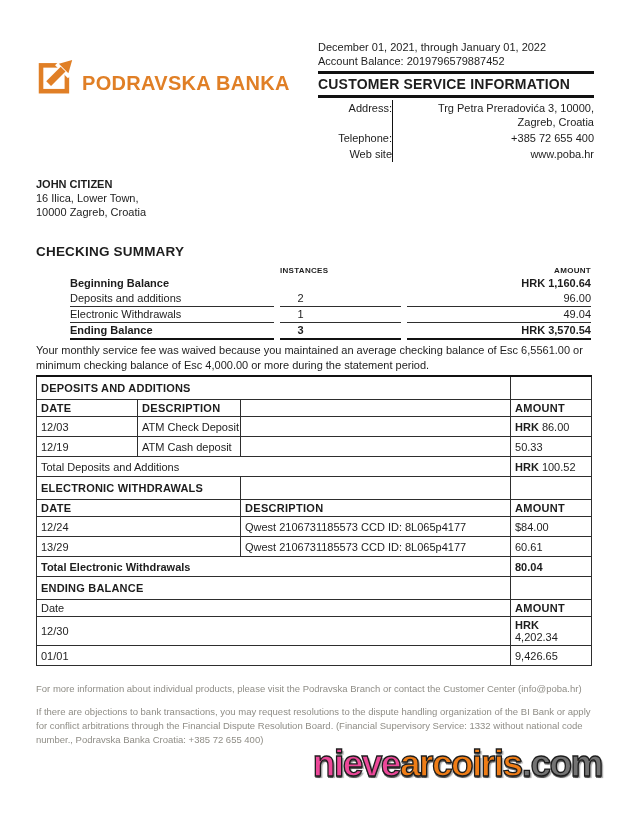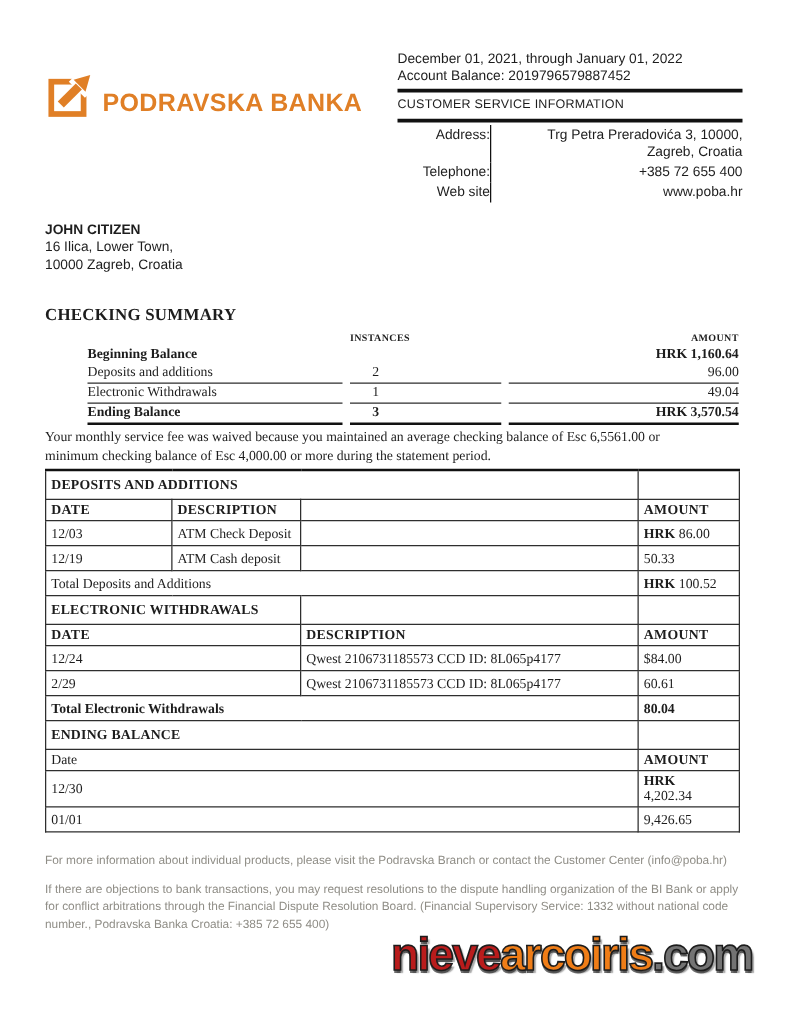--- a/index.html
+++ b/index.html
@@ -7,31 +7,31 @@
         font-family:"Liberation Sans",sans-serif;color:#1d1d1d;
         --brand:#e07f26;}
 
   
   .logo{position:absolute;left:38px;top:56px;display:flex;align-items:center;gap:6px;}
   .logo-text{color:var(--brand);font-size:20px;font-weight:bold;letter-spacing:.3px;padding-top:14px;}
 
   
   .hdr-right{position:absolute;left:318px;top:40px;width:276px;font-size:11px;line-height:14px;}
   .bar{height:3px;background:#111;margin:3px 0 2px 0;}
-  .svc-title{font-weight:normal;font-size:10px;letter-spacing:.2px;padding:1px 0;}
+  .svc-title{font-weight:bold;font-size:14px;letter-spacing:.2px;padding:1px 0;}
   .svc-grid{display:grid;grid-template-columns:74px 1fr;margin-top:2px;text-align:right;}
   .svc-label{padding:1px 0;}
   .svc-val{border-left:1.5px solid #111;padding:1px 0 1px 7px;}
 
   
   .customer{position:absolute;left:36px;top:177px;font-size:11px;line-height:14px;}
   .customer .nm{font-weight:bold;}
 
   
-  .bodywrap{position:absolute;left:36px;top:244px;width:555px;font-family:Liberation Serif, serif;}
+  .bodywrap{position:absolute;left:36px;top:244px;width:555px;}
   .sec-title{font-size:13.5px;font-weight:bold;letter-spacing:.2px;line-height:16px;}
 
   
   .cs-head,.csr{display:flex;gap:6px;font-size:11px;margin-left:34px;}
   .cs-head{margin-top:5px;font-size:8px;font-weight:bold;letter-spacing:.3px;line-height:11px;}
   .csr{line-height:15px;}
   .c1{flex:0 0 204px;box-sizing:border-box;}
   .c2{flex:0 0 121px;box-sizing:border-box;text-align:center;padding-right:80px;}
   .c3{flex:1 1 auto;box-sizing:border-box;text-align:right;}
   .csr.b{font-weight:bold;}
@@ -189,21 +189,21 @@
         <td class="th">DATE</td>
         <td class="th">DESCRIPTION</td>
         <td class="th">AMOUNT</td>
       </tr>
       <tr class="data">
         <td>12/24</td>
         <td>Qwest 2106731185573 CCD ID: 8L065p4177</td>
         <td>$84.00</td>
       </tr>
       <tr class="data">
-        <td>2/29</td>
+        <td>13/29</td>
         <td>Qwest 2106731185573 CCD ID: 8L065p4177</td>
         <td>60.61</td>
       </tr>
       <tr class="data total-b">
         <td colspan="2">Total Electronic Withdrawals</td>
         <td>80.04</td>
       </tr>
     </tbody>
       </table>
 
@@ -238,15 +238,15 @@
     </tbody>
       </table>
 
   </div>
 
   <div class="footer">
     <div class="p1">For more information about individual products, please visit the Podravska Branch or contact the Customer Center (info@poba.hr)</div>
     <div class="p2">If there are objections to bank transactions, you may request resolutions to the dispute handling organization of the BI Bank or apply for conflict arbitrations through the Financial Dispute Resolution Board. (Financial Supervisory Service: 1332 without national code number., Podravska Banka Croatia: +385 72 655 400)</div>
   </div>
 
-  <div class="watermark"><span id="wm1" style="color: #b91c1c;">nieve</span><span id="wm2" style="color: rgb(239, 125, 23);">arcoiris</span><span id="wm3" style="color: #737373;">.com</span></div>
+  <div class="watermark"><span id="wm1" style="color: #ec4899;">nieve</span><span id="wm2" style="color: rgb(239, 125, 23);">arcoiris</span><span id="wm3" style="color: #737373;">.com</span></div>
 
 </div>
 
 </body></html>

